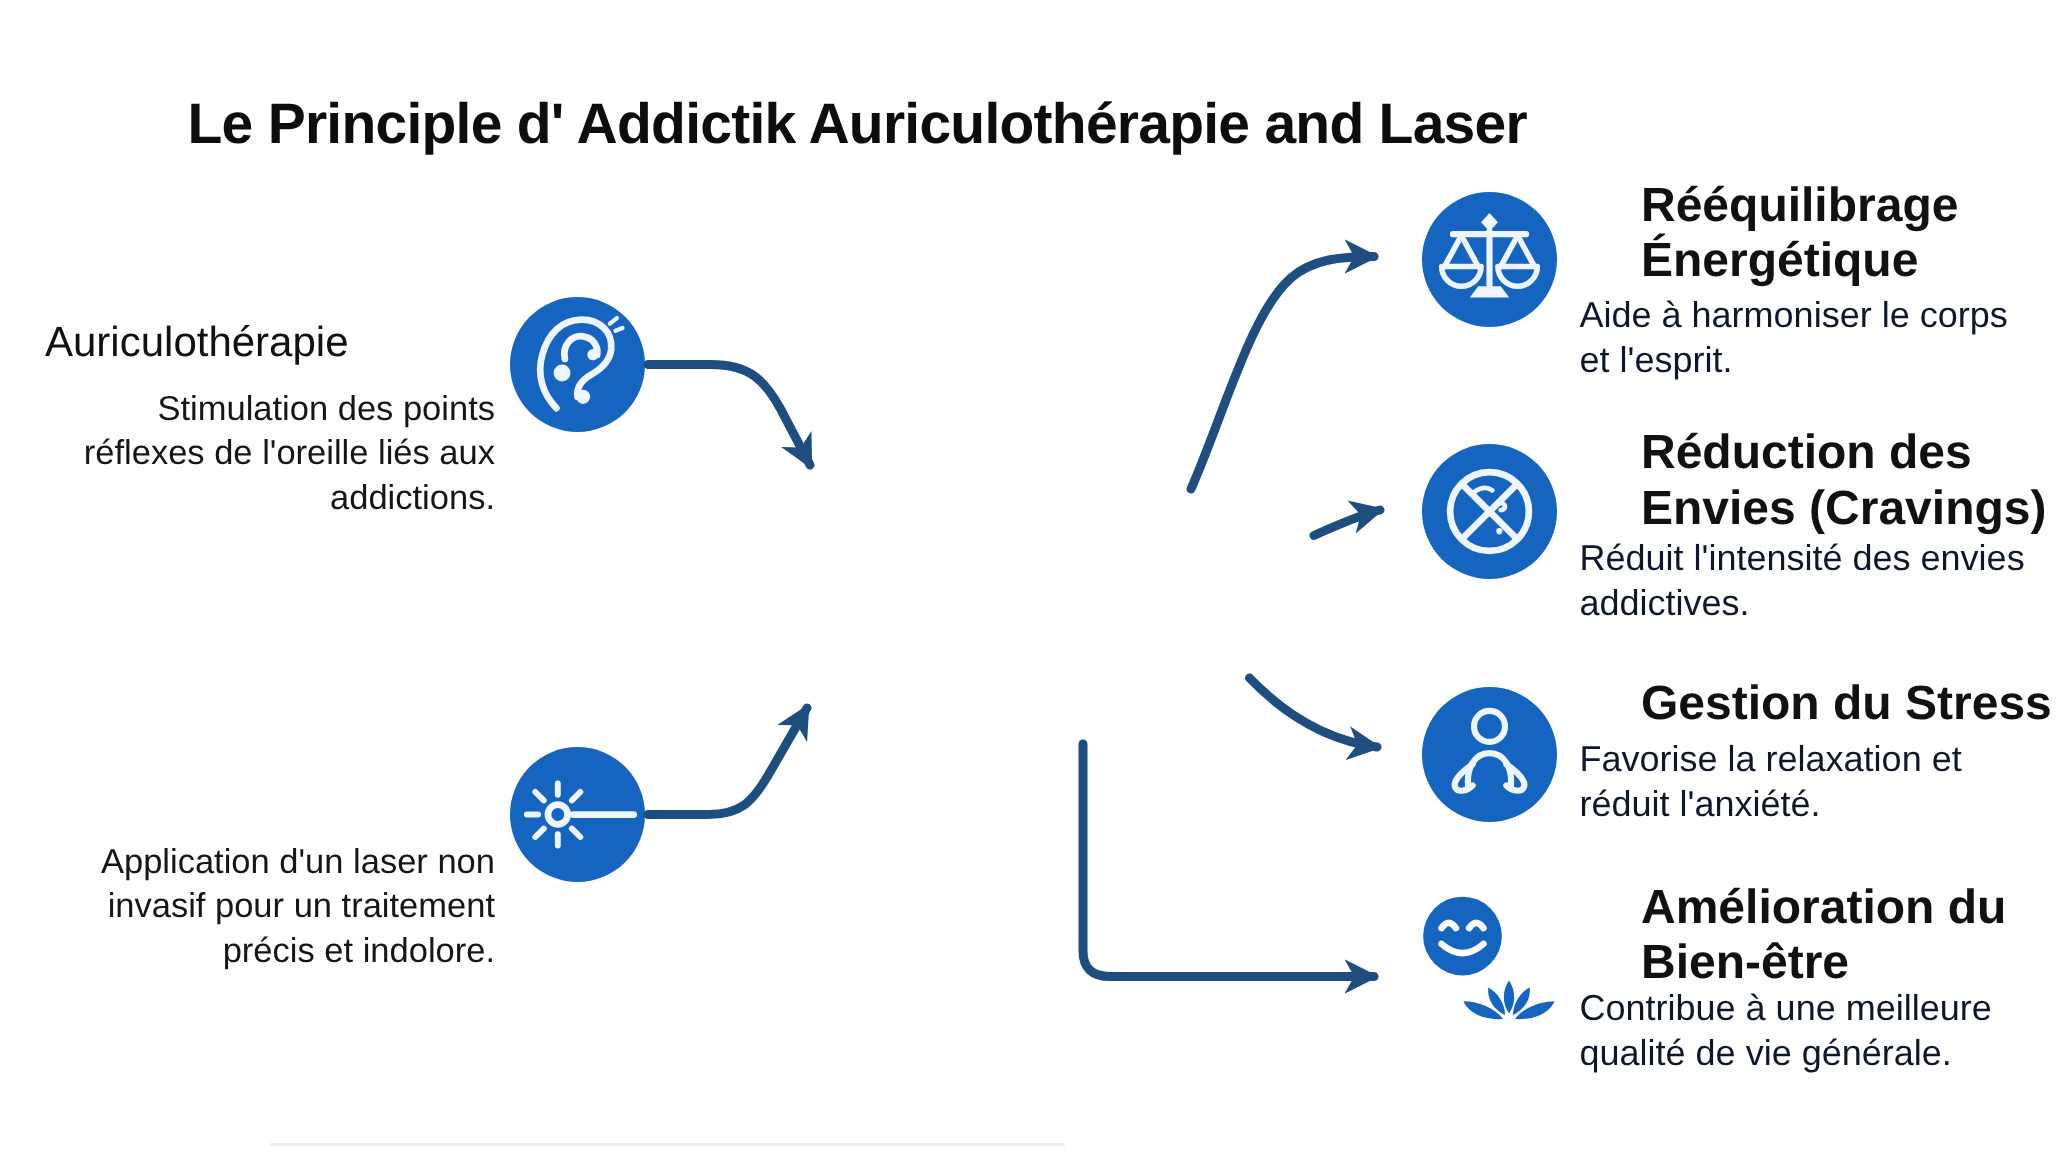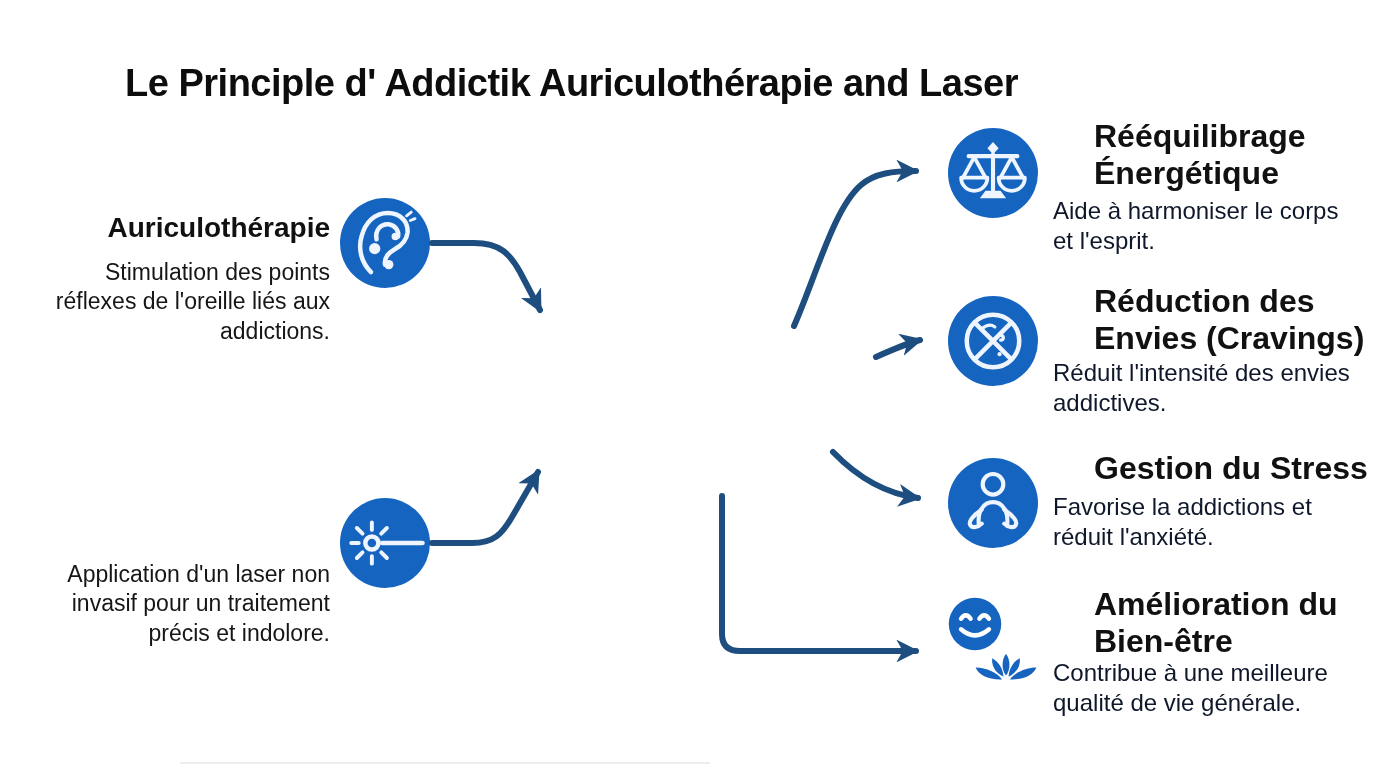--- a/index.html
+++ b/index.html
@@ -11,21 +11,21 @@
   #title{
     left:0;top:62px;width:1143px;text-align:center;
     font-size:38px;font-weight:700;letter-spacing:-.5px;color:#0d0d0d;
   }
   .circle{
     width:90px;height:90px;border-radius:50%;background:#1565c0;
     display:flex;align-items:center;justify-content:center;
   }
   .circle svg{width:90px;height:90px;}
   .left-head{
-    width:300px;text-align:right;font-size:28px;font-weight:700;line-height:1.15;
+    width:300px;text-align:left;font-size:28px;font-weight:400;line-height:1.15;
   }
   .left-body{
     width:300px;text-align:right;font-size:23px;line-height:1.28;color:#161616;
   }
   #center-label{
     left:490px;top:344px;width:390px;text-align:center;
     font-size:36px;font-weight:700;line-height:1.32;letter-spacing:-.5px;color:#0d0d0d;
   }
   .out-head{
     left:1094px;width:292px;font-size:32px;font-weight:700;line-height:1.17;
@@ -95,21 +95,21 @@
 
   <div class="abs circle" style="left:948px;top:458px;">
     <svg viewBox="0 0 96 96">
       <circle class="icon-stroke" style="stroke-width:4.4" cx="48" cy="28" r="11"></circle>
       <path class="icon-stroke" style="stroke-width:4.4" d="M33 72 C31 57 38 47 48 47 C58 47 65 57 63 72"></path>
       <path class="icon-stroke" style="stroke-width:4.4" d="M36 55 C27 61 21 68 24 72 C26 75 32 74 36 70"></path>
       <path class="icon-stroke" style="stroke-width:4.4" d="M60 55 C69 61 75 68 72 72 C70 75 64 74 60 70"></path>
     </svg>
   </div>
   <div class="abs out-head" style="top:450px;">Gestion du Stress</div>
-  <div class="abs out-body" style="top:492px;">Favorise la addictions et réduit l'anxiété.</div>
+  <div class="abs out-body" style="top:492px;">Favorise la relaxation et réduit l'anxiété.</div>
 
   <div class="abs" style="left:947px;top:596px;width:56px;height:56px;">
     <svg viewBox="0 0 64 64" width="56" height="56">
       <circle cx="32" cy="32" r="30" fill="#1565c0"></circle>
       <path d="M16 26 Q21.5 18 27 26 M37 26 Q42.5 18 48 26" stroke="#fff" stroke-width="5" fill="none" stroke-linecap="round"></path>
       <path d="M16 38 Q32 52 48 38" stroke="#fff" stroke-width="5" fill="none" stroke-linecap="round"></path>
     </svg>
   </div>
   <div class="abs" style="left:973px;top:652px;width:66px;height:35px;">
     <svg viewBox="0 0 100 52" width="66" height="35">

